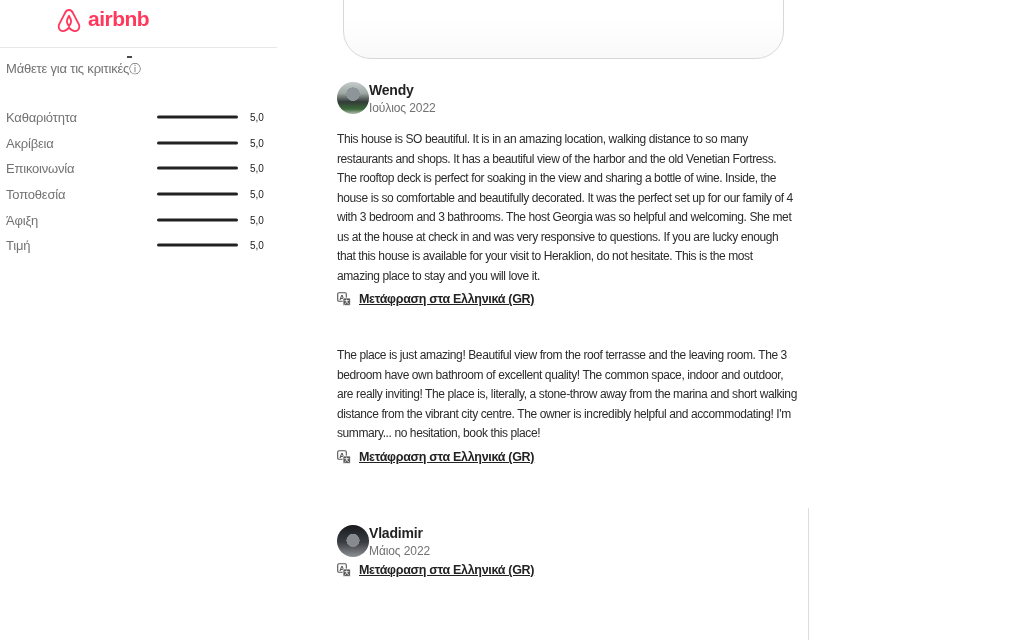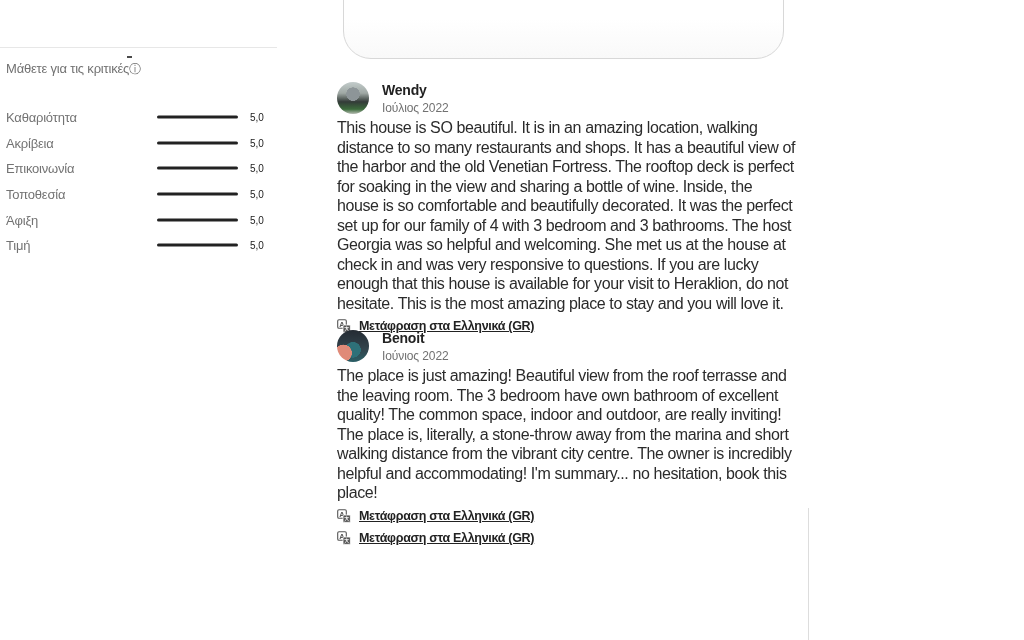--- a/index.html
+++ b/index.html
@@ -59,54 +59,61 @@
     width:441px; height:89px;
     border:1px solid #d8d8d8; border-radius:28px;
     background:linear-gradient(180deg,#ffffff 55%, #f9f9f9 100%);
   }
 
   .review { position:absolute; left:0; width:460px; }
   .review-1 { top:82px; }
   .review-2 { top:330px; }
   .review-3 { top:525px; }
 
-  .review-header { display:flex; align-items:center; gap:13px; height:32px; cursor:default; }
+  .review-header { display:flex; align-items:center; gap:0; height:32px; cursor:default; }
   .avatar { width:32px; height:32px; border-radius:50%; flex:none; cursor:pointer; }
   .avatar-1 { background:
       radial-gradient(circle at 50% 38%, #8d9598 0 26%, transparent 27%),
       linear-gradient(180deg,#c3cccb 0%, #9fa8a4 35%, #333b38 62%, #3c6b3c 85%, #b8bdb4 100%); }
   .avatar-2 { background:
       radial-gradient(circle at 20% 72%, #e08a78 0 24%, transparent 25%),
       radial-gradient(circle at 50% 62%, #2e7078 0 30%, transparent 31%),
       linear-gradient(180deg,#242b33 0%, #33444d 60%, #2a5f66 100%); }
   .avatar-3 { background:
       radial-gradient(circle at 50% 48%, #878b8f 0 28%, transparent 29%),
       linear-gradient(180deg,#17191d 0%, #3b3f44 55%, #8e9194 100%); }
   .reviewer-name { font-size:14px; font-weight:700; color:#222; letter-spacing:-0.2px; }
   .review-date { font-size:12px; color:#717171; margin-top:3px; letter-spacing:-0.1px; }
 
   .review-text {
-    margin-top:4px; width:460px;
-    font-size:16px; letter-spacing:-0.4px; line-height:19.5px; color:#2b2b2b;
+    margin-top:16px; width:460px;
+    font-size:12px; letter-spacing:-0.4px; line-height:19.5px; color:#2b2b2b;
   }
 
   .translate-row { margin-top:6px; display:flex; align-items:center; gap:8px; }
   .translate-icon { width:14px; height:14px; display:block; flex:none; }
   .translate-link {
     font-size:12.5px; font-weight:700; color:#222; letter-spacing:-0.3px;
     text-decoration:underline; cursor:pointer;
   }
 
   .vertical-divider { position:absolute; left:808px; top:508px; width:1px; height:132px; background:#dddddd; }
 </style>
 </head>
 <body>
 
 <aside class="sidebar">
 
+  <div class="logo-row">
+    <svg class="belo" viewBox="0 0 32 32" fill="none">
+      <path d="M16 4.6c1.9 0 3.3 1 4.4 3.1 1.5 2.9 5 9.6 6.6 12.8.5 1 .8 2 .8 3 0 2.9-2.3 5.2-5.2 5.2-2.4 0-4.4-1.5-6.6-4-2.2 2.5-4.2 4-6.6 4-2.9 0-5.2-2.3-5.2-5.2 0-1 .3-2 .8-3C6.6 17.3 10.1 10.6 11.6 7.7 12.7 5.6 14.1 4.6 16 4.6Z" stroke="#FF385C" stroke-width="2.1" stroke-linejoin="round"></path>
+      <path d="M16 11.1c.9 1.6 2.4 4.4 2.4 6.4 0 2.1-1 3.9-2.4 5.5-1.4-1.6-2.4-3.4-2.4-5.5 0-2 1.5-4.8 2.4-6.4Z" stroke="#FF385C" stroke-width="2.1" stroke-linejoin="round"></path>
+    </svg>
+    <span class="wordmark">airbnb</span>
+  </div>
 
   <div class="sidebar-divider"></div>
   <div class="cutoff-dash"></div>
 
   <div class="learn-row">
     <span>Μάθετε για τις κριτικές</span>
     <span class="info-glyph">ⓘ</span>
   </div>
 
   <div class="ratings">
@@ -161,40 +168,40 @@
         <rect x="0.7" y="0.7" width="8.6" height="8.6" rx="1.3" fill="none" stroke="#555" stroke-width="1.1"></rect>
         <text x="5" y="7.6" text-anchor="middle" font-size="7.5" font-weight="bold" fill="#555" font-family="Liberation Sans, sans-serif">A</text>
         <rect x="6" y="6" width="7.4" height="7.4" rx="1" fill="#555" stroke="#fff" stroke-width="0.8"></rect>
         <path d="M7.4 8.6h4.4M9.6 7.4v1.2c0 1.8-.9 2.9-2 3.6M9.8 8.8c.3 1.5 1 2.7 2 3.4" stroke="#fff" stroke-width="0.8" fill="none"></path>
       </svg>
       <span class="translate-link">Μετάφραση στα Ελληνικά (GR)</span>
     </div>
   </article>
 
   <article class="review review-2">
-    <div class="review-header">
-      <div class="avatar avatar-2"></div>
-      <div>
-        <div class="reviewer-name">Benoit</div>
-        <div class="review-date">Ιούνιος 2022</div>
-      </div>
-    </div>
     <p class="review-text">The place is just amazing! Beautiful view from the roof terrasse and the leaving room. The 3 bedroom have own bathroom of excellent quality! The common space, indoor and outdoor, are really inviting! The place is, literally, a stone-throw away from the marina and short walking distance from the vibrant city centre. The owner is incredibly helpful and accommodating! I'm summary... no hesitation, book this place!</p>
     <div class="translate-row">
       <svg class="translate-icon" viewBox="0 0 14 14">
         <rect x="0.7" y="0.7" width="8.6" height="8.6" rx="1.3" fill="none" stroke="#555" stroke-width="1.1"></rect>
         <text x="5" y="7.6" text-anchor="middle" font-size="7.5" font-weight="bold" fill="#555" font-family="Liberation Sans, sans-serif">A</text>
         <rect x="6" y="6" width="7.4" height="7.4" rx="1" fill="#555" stroke="#fff" stroke-width="0.8"></rect>
         <path d="M7.4 8.6h4.4M9.6 7.4v1.2c0 1.8-.9 2.9-2 3.6M9.8 8.8c.3 1.5 1 2.7 2 3.4" stroke="#fff" stroke-width="0.8" fill="none"></path>
       </svg>
       <span class="translate-link">Μετάφραση στα Ελληνικά (GR)</span>
     </div>
   </article>
 
   <article class="review review-3">
+    <div class="review-header">
+      <div class="avatar avatar-3"></div>
+      <div>
+        <div class="reviewer-name">Vladimir</div>
+        <div class="review-date">Μάιος 2022</div>
+      </div>
+    </div>
     <div class="translate-row">
       <svg class="translate-icon" viewBox="0 0 14 14">
         <rect x="0.7" y="0.7" width="8.6" height="8.6" rx="1.3" fill="none" stroke="#555" stroke-width="1.1"></rect>
         <text x="5" y="7.6" text-anchor="middle" font-size="7.5" font-weight="bold" fill="#555" font-family="Liberation Sans, sans-serif">A</text>
         <rect x="6" y="6" width="7.4" height="7.4" rx="1" fill="#555" stroke="#fff" stroke-width="0.8"></rect>
         <path d="M7.4 8.6h4.4M9.6 7.4v1.2c0 1.8-.9 2.9-2 3.6M9.8 8.8c.3 1.5 1 2.7 2 3.4" stroke="#fff" stroke-width="0.8" fill="none"></path>
       </svg>
       <span class="translate-link">Μετάφραση στα Ελληνικά (GR)</span>
     </div>
   </article>

